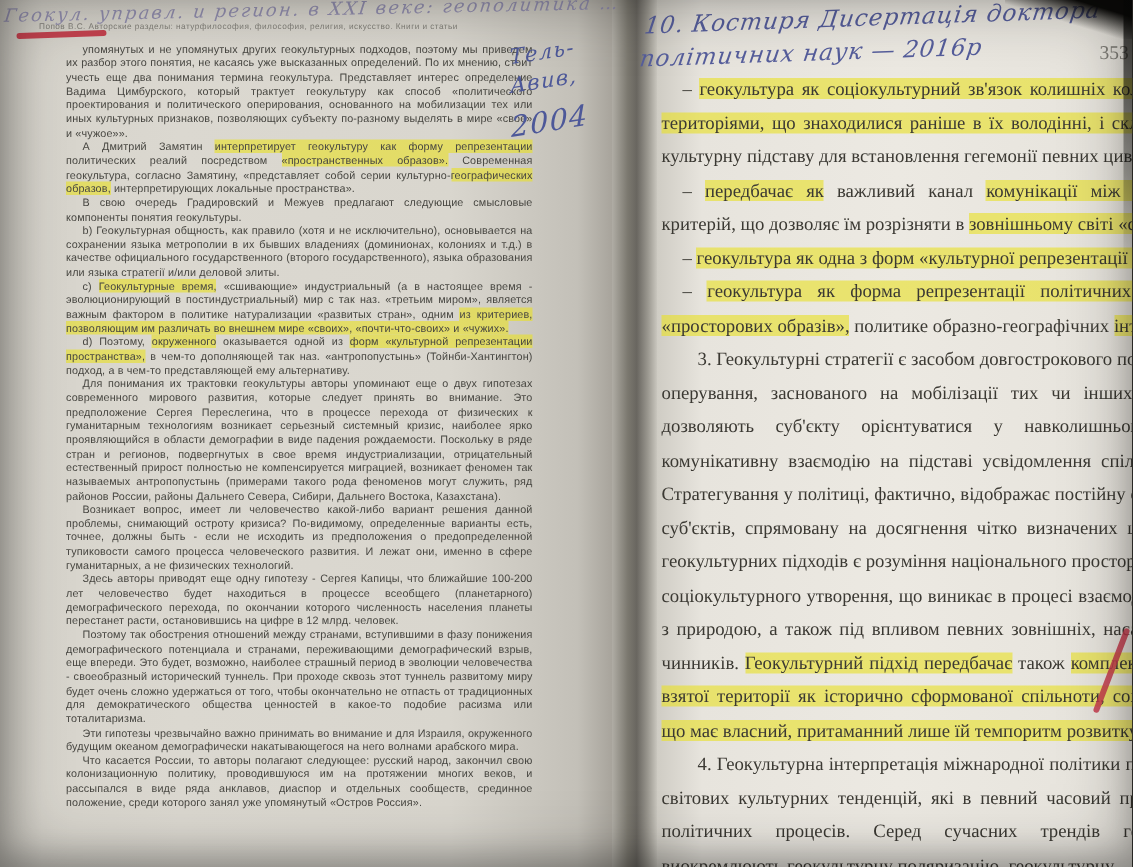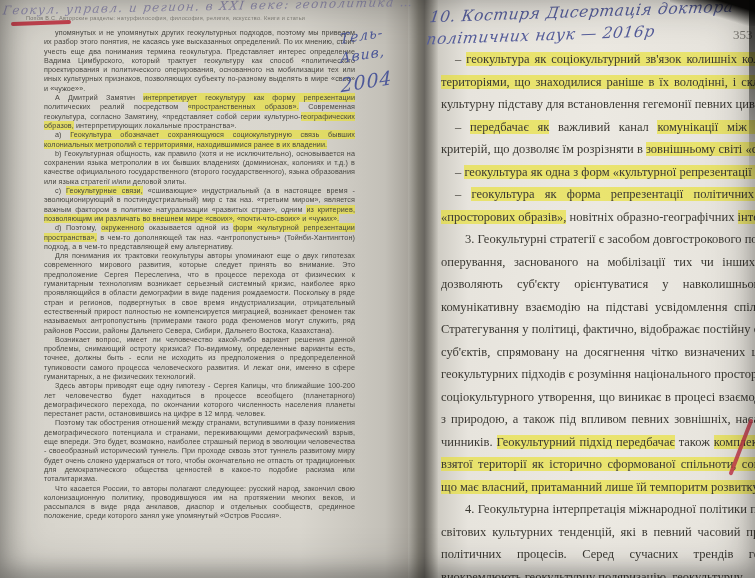--- a/index.html
+++ b/index.html
@@ -92,46 +92,47 @@
 
 <div class="photo">
 
   <div class="page page-left">
     <div class="running-head">Попов В.С.  Авторские разделы: натурфилософия, философия, религия, искусство. Книги и статьи</div>
     <div class="red-underline"></div>
 
     <div class="left-body">
       <p><span>упомянутых и не упомянутых других геокультурных подходов, поэтому мы приведем их разбор этого понятия, не касаясь уже высказанных определений. По их мнению, стоит учесть еще два понимания термина геокультура. Представляет интерес определение Вадима Цимбурского, который трактует геокультуру как способ «политического проектирования и политического оперирования, основанного на мобилизации тех или иных культурных признаков, позволяющих субъекту по-разному выделять в мире «свое» и «чужое»».</span></p>
       <p><span>А Дмитрий Замятин </span><span class="hl">интерпретирует геокультуру как форму репрезентации</span><span> политических реалий посредством </span><span class="hl">«пространственных образов».</span><span> Современная геокультура, согласно Замятину, «представляет собой серии культурно-</span><span class="hl">географических образов,</span><span> интерпретирующих локальные пространства».</span></p>
-      <p><span>a) </span><span class="hl">Геокультура обозначает сохраняющуюся социокультурную связь бывших колониальных метрополий с территориями, находившимися ранее в их владении.</span></p>
+      <p><span>В свою очередь Градировский и Межуев предлагают следующие смысловые компоненты понятия геокультуры.</span></p>
       <p><span>b) Геокультурная общность, как правило (хотя и не исключительно), основывается на сохранении языка метрополии в их бывших владениях (доминионах, колониях и т.д.) в качестве официального государственного (второго государственного), языка образования или языка стратегії и/или деловой элиты.</span></p>
-      <p><span>c) </span><span class="hl">Геокультурные связи,</span><span> «сшивающие» индустриальный (а в настоящее время - эволюционирующий в постиндустриальный) мир с так наз. «третьим миром», является важным фактором в политике натурализации «развитых стран», одним </span><span class="hl">из критериев, позволяющим им различать во внешнем мире «своих», «почти-что-своих» и «чужих».</span></p>
+      <p><span>c) </span><span class="hl">Геокультурные время,</span><span> «сшивающие» индустриальный (а в настоящее время - эволюционирующий в постиндустриальный) мир с так наз. «третьим миром», является важным фактором в политике натурализации «развитых стран», одним </span><span class="hl">из критериев, позволяющим им различать во внешнем мире «своих», «почти-что-своих» и «чужих».</span></p>
       <p><span>d) Поэтому, </span><span class="hl">окруженного</span><span> оказывается одной из </span><span class="hl">форм «культурной репрезентации пространства»,</span><span> в чем-то дополняющей так наз. «антропопустынь» (Тойнби-Хантингтон) подход, а в чем-то представляющей ему альтернативу.</span></p>
       <p><span>Для понимания их трактовки геокультуры авторы упоминают еще о двух гипотезах современного мирового развития, которые следует принять во внимание. Это предположение Сергея Переслегина, что в процессе перехода от физических к гуманитарным технологиям возникает серьезный системный кризис, наиболее ярко проявляющийся в области демографии в виде падения рождаемости. Поскольку в ряде стран и регионов, подвергнутых в свое время индустриализации, отрицательный естественный прирост полностью не компенсируется миграцией, возникает феномен так называемых антропопустынь (примерами такого рода феноменов могут служить, ряд районов России, районы Дальнего Севера, Сибири, Дальнего Востока, Казахстана).</span></p>
       <p><span>Возникает вопрос, имеет ли человечество какой-либо вариант решения данной проблемы, снимающий остроту кризиса? По-видимому, определенные варианты есть, точнее, должны быть - если не исходить из предположения о предопределенной тупиковости самого процесса человеческого развития. И лежат они, именно в сфере гуманитарных, а не физических технологий.</span></p>
       <p><span>Здесь авторы приводят еще одну гипотезу - Сергея Капицы, что ближайшие 100-200 лет человечество будет находиться в процессе всеобщего (планетарного) демографического перехода, по окончании которого численность населения планеты перестанет расти, остановившись на цифре в 12 млрд. человек.</span></p>
       <p><span>Поэтому так обострения отношений между странами, вступившими в фазу понижения демографического потенциала и странами, переживающими демографический взрыв, еще впереди. Это будет, возможно, наиболее страшный период в эволюции человечества - своеобразный исторический туннель. При проходе сквозь этот туннель развитому миру будет очень сложно удержаться от того, чтобы окончательно не отпасть от традиционных для демократического общества ценностей в какое-то подобие расизма или тоталитаризма.</span></p>
+      <p><span>Эти гипотезы чрезвычайно важно принимать во внимание и для Израиля, окруженного будущим океаном демографически накатывающегося на него волнами арабского мира.</span></p>
       <p><span>Что касается России, то авторы полагают следующее: русский народ, закончил свою колонизационную политику, проводившуюся им на протяжении многих веков, и рассыпался в виде ряда анклавов, диаспор и отдельных сообществ, срединное положение, среди которого занял уже упомянутый «Остров Россия».</span></p>
     </div>
 
     <div class="margin-note">
       <div class="mline">Тель-</div>
       <div class="mline">Авив,</div>
       <div class="mline big">2004</div>
     </div>
   </div>
 
   <div class="gutter"></div>
 
   <div class="page page-right">
     <div class="right-body">
       <p class="dash"><span>–  </span><span class="hl">геокультура як соціокультурний зв'язок колишніх колоніальних метрополій з територіями, що знаходилися раніше в їх володінні, і складає в</span><span> сучасних умовах культурну підставу для встановлення гегемонії певних цивілізацій та культур;</span></p>
       <p class="dash"><span>–  </span><span class="hl">передбачає як</span><span> важливий канал </span><span class="hl">комунікації між країнами та</span><span> регіонами, критерій, що дозволяє їм розрізняти в </span><span class="hl">зовнішньому світі «свої» та «чужі»;</span></p>
       <p class="dash"><span>–  </span><span class="hl">геокультура як одна з форм «культурної репрезентації простору»;</span></p>
-      <p class="dash"><span>–  </span><span class="hl">геокультура як форма репрезентації політичних реалій за допомогою «просторових образів»,</span><span> новітніх образно-географічних </span><span class="hl">інтерпретацій.</span></p>
+      <p class="dash"><span>–  </span><span class="hl">геокультура як форма репрезентації політичних реалій за допомогою «просторових образів»,</span><span> политике образно-географічних </span><span class="hl">інтерпретацій.</span></p>
       <p class="num"><span>3. Геокультурні стратегії є засобом довгострокового політичного планування та оперування, заснованого на мобілізації тих чи інших культурних ознак, які дозволяють суб'єкту орієнтуватися у навколишньому світі, здійснювати комунікативну взаємодію на підставі усвідомлення спільних ціннісних переваг. Стратегування у політиці, фактично, відображає постійну структуровану діяльність суб'єктів, спрямовану на досягнення чітко визначених цілей. Основою новітніх геокультурних підходів є розуміння національного простору як соціополітичного та соціокультурного утворення, що виникає в процесі взаємодії людини та її культури з природою, а також під впливом певних зовнішніх, насамперед комунікаційних, чинників. </span><span class="hl">Геокультурний підхід передбачає</span><span> також </span><span class="hl">комплексне дослідження окремо взятої території як історично сформованої спільноти, соціокультурної цілісності, що має власний, притаманний лише їй темпоритм розвитку.</span></p>
       <p class="num"><span>4. Геокультурна інтерпретація міжнародної політики пов'язується з виділенням світових культурних тенденцій, які в певний часовий проміжок визначають рух політичних процесів. Серед сучасних трендів геокультури найчастіше виокремлюють геокультурну поляризацію, геокультурну</span></p>
     </div>
   </div>
 
   <div class="handnote top-note">Геокул. управл. и регион. в XXI веке: геополитика …</div>
   <div class="handnote right-note">10. Костиря  Дисертація доктора політичних наук — 2016р</div>
   <div class="pagenum">353</div>
 
   <div class="corner-tr"></div>

